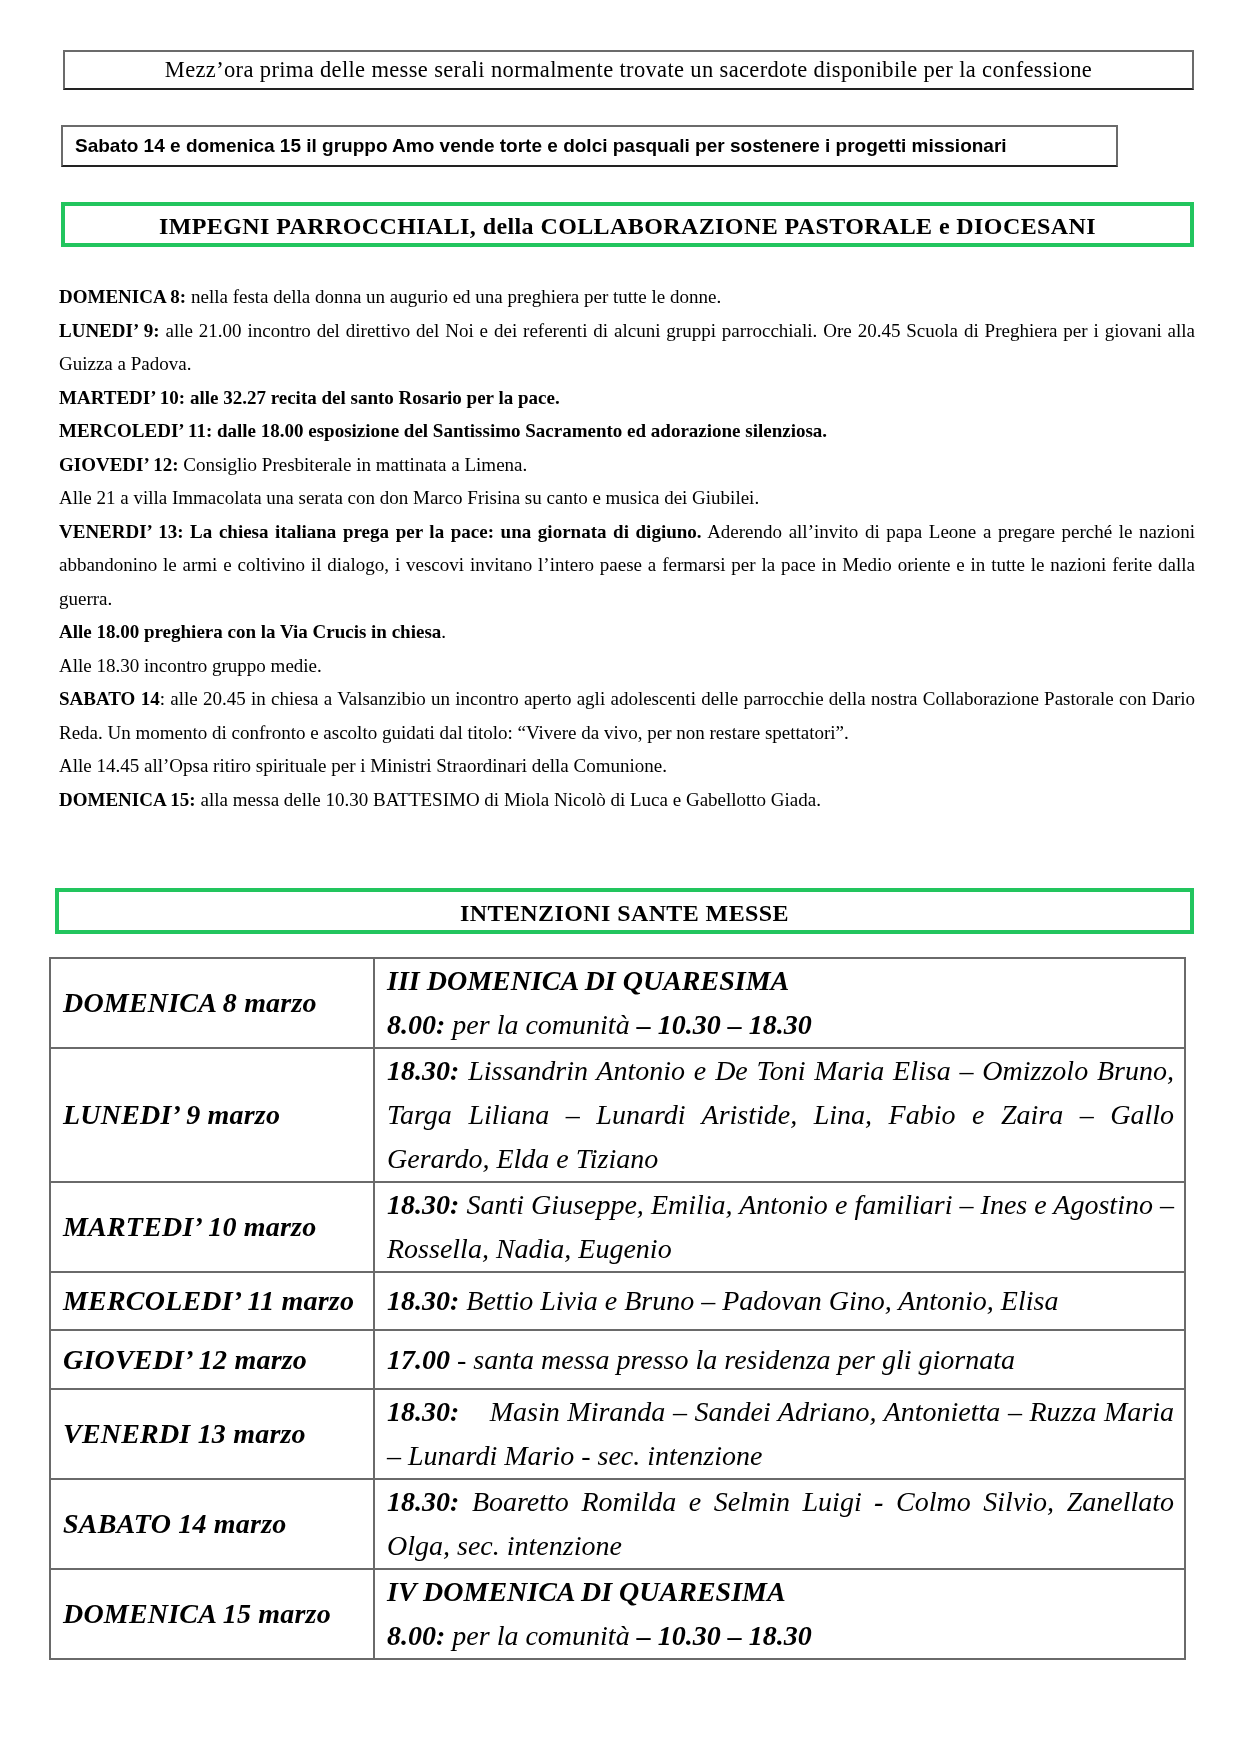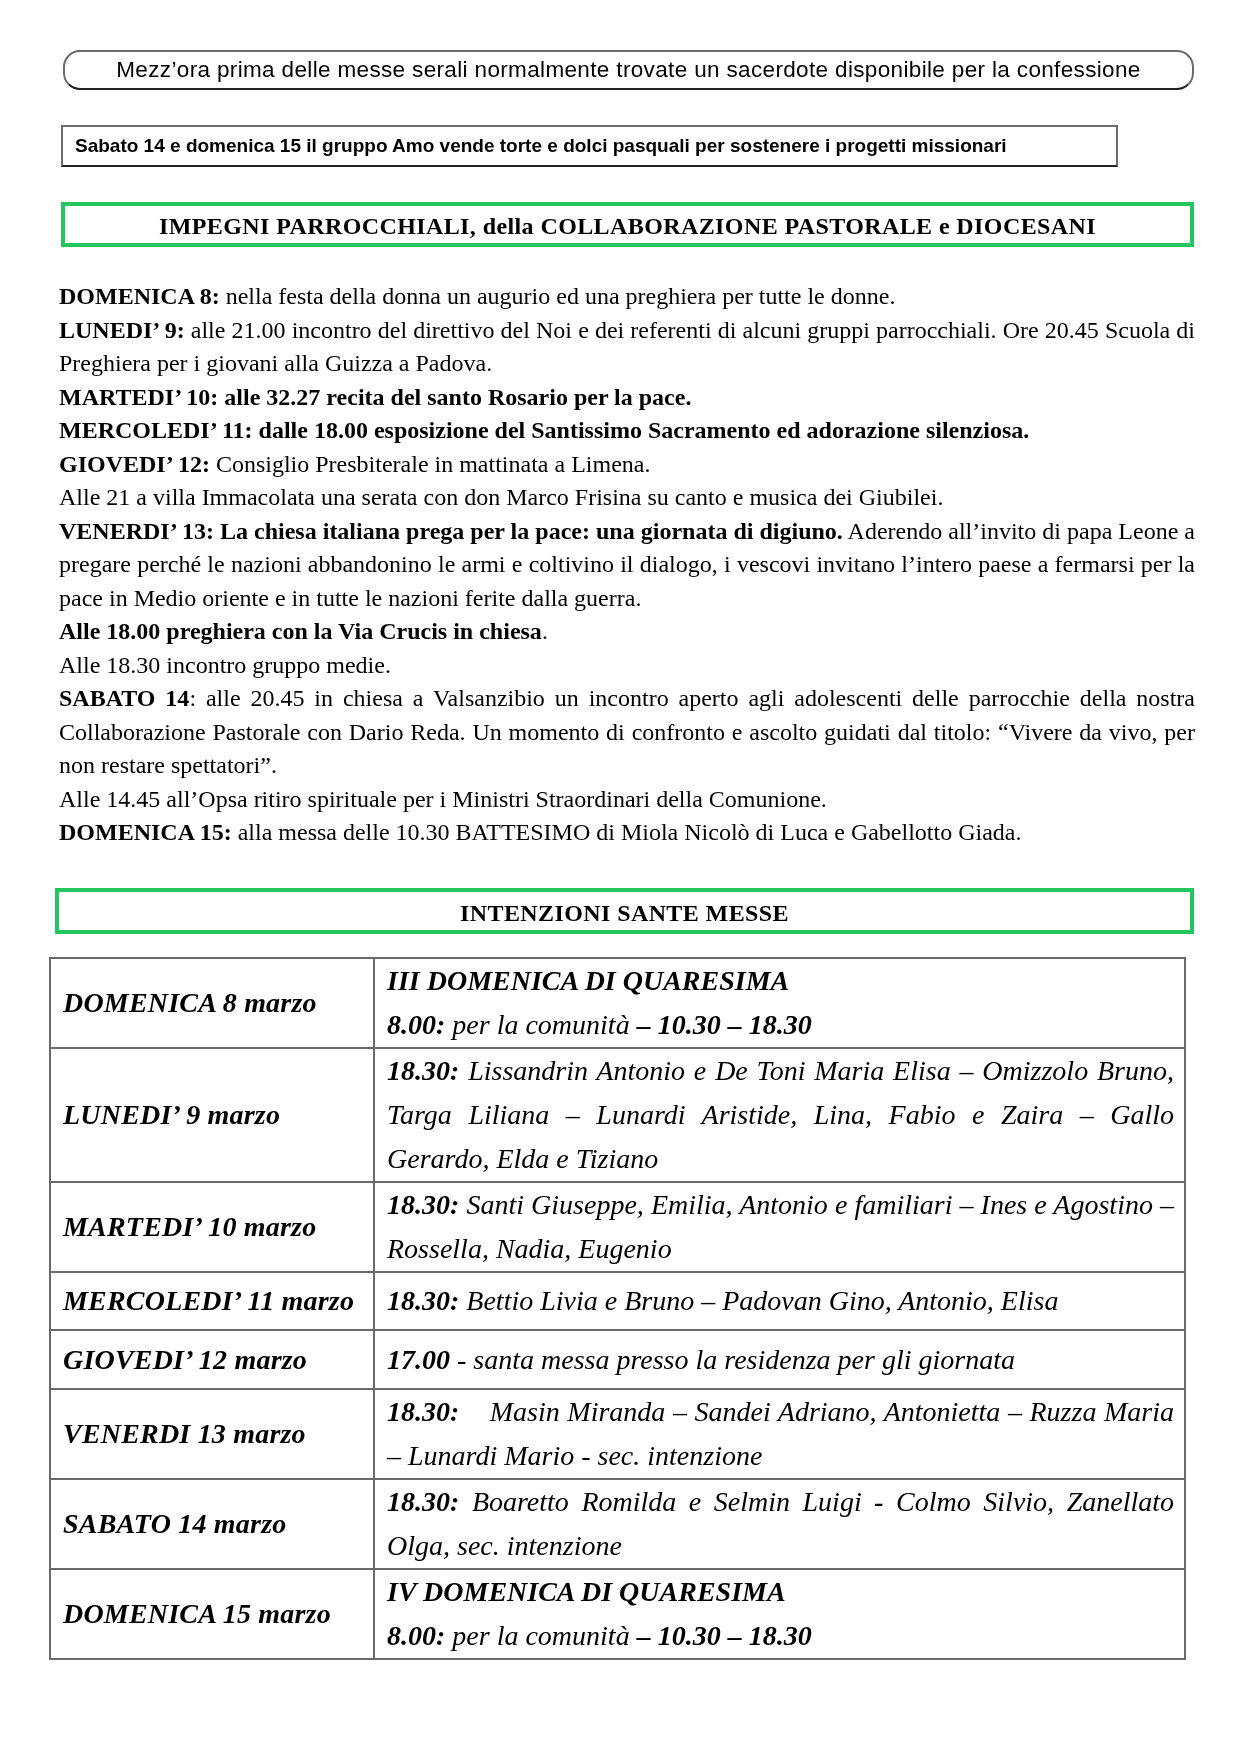--- a/index.html
+++ b/index.html
@@ -2,30 +2,30 @@
 <html><head>
 <meta charset="utf-8">
 <style>
   html, body { margin: 0; padding: 0; background: #ffffff; }
   body { width: 1241px; height: 1755px; position: relative; overflow: hidden; color: #000; }
 
   .box { position: absolute; box-sizing: border-box; border: 2px solid #6b6b6b; border-bottom-color: #222; }
   .box-red { position: absolute; box-sizing: border-box; border: 4px solid #22c55e; }
 
   #box-confession { left: 63px; top: 50px; width: 1131px; height: 40px;
-    font-family: Liberation Sans, sans-serif; font-size: 22.5px; text-align: center; line-height: 36px; letter-spacing: 0.35px; border-radius: 17px; }
+    font-family: Liberation Serif, serif; font-size: 22.5px; text-align: center; line-height: 36px; letter-spacing: 0.35px; }
   #box-cakes { left: 61px; top: 125px; width: 1057px; height: 42px;
     font-family: "Liberation Sans", "DejaVu Sans", sans-serif; font-weight: bold; font-size: 19px; line-height: 38px; padding-left: 12px; }
   #heading-impegni { left: 61px; top: 202px; width: 1133px; height: 45px;
     font-family: "Liberation Serif", "DejaVu Serif", serif; font-weight: bold; font-size: 24px; text-align: center; line-height: 41px; letter-spacing: 0.4px; }
   #heading-intenzioni { left: 55px; top: 888px; width: 1139px; height: 46px;
     font-family: "Liberation Serif", "DejaVu Serif", serif; font-weight: bold; font-size: 24px; text-align: center; line-height: 42px; letter-spacing: 0.4px; }
 
   #events { position: absolute; left: 59px; top: 280px; width: 1136px;
-    font-family: "Liberation Serif", "DejaVu Serif", serif; font-size: 24px; line-height: 33.5px; }
+    font-family: "Liberation Serif", "DejaVu Serif", serif; font-size: 19px; line-height: 33.5px; }
   #events p { margin: 0; }
   #events .just { text-align: justify; }
   #events b { font-weight: bold; }
 
   #masses { position: absolute; left: 49px; top: 957px; width: 1137px; border-collapse: collapse;
     font-family: "Liberation Serif", "DejaVu Serif", serif; font-size: 28px; font-style: italic; }
   #masses td { border: 2px solid #6a6a6a; vertical-align: middle; box-sizing: border-box; }
   #masses td.day { width: 324px; font-weight: bold; padding-left: 12px; letter-spacing: 0.2px; }
   #masses td.int { padding: 0 10px 0 12px; line-height: 44px; text-align: justify; }
   #masses td.int b { font-weight: bold; }

